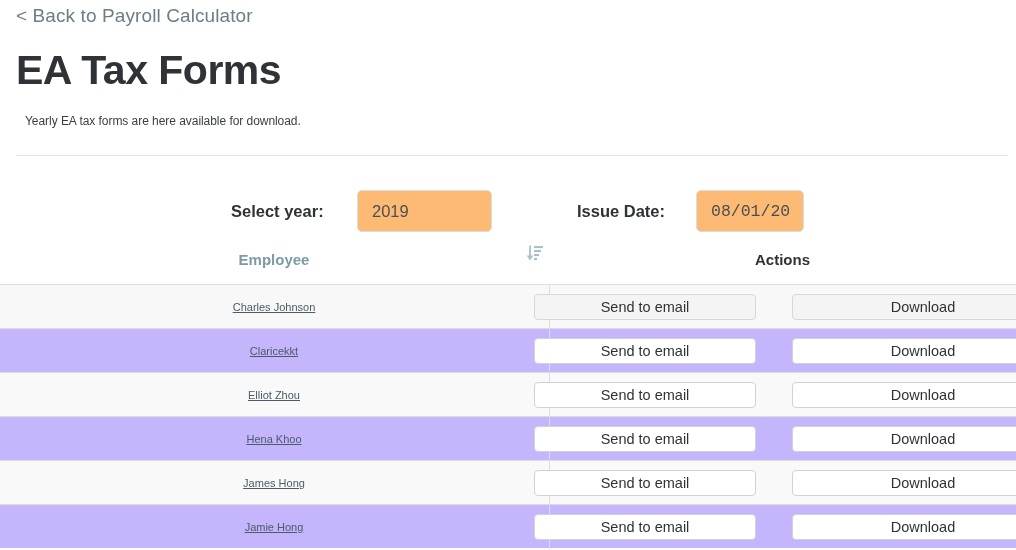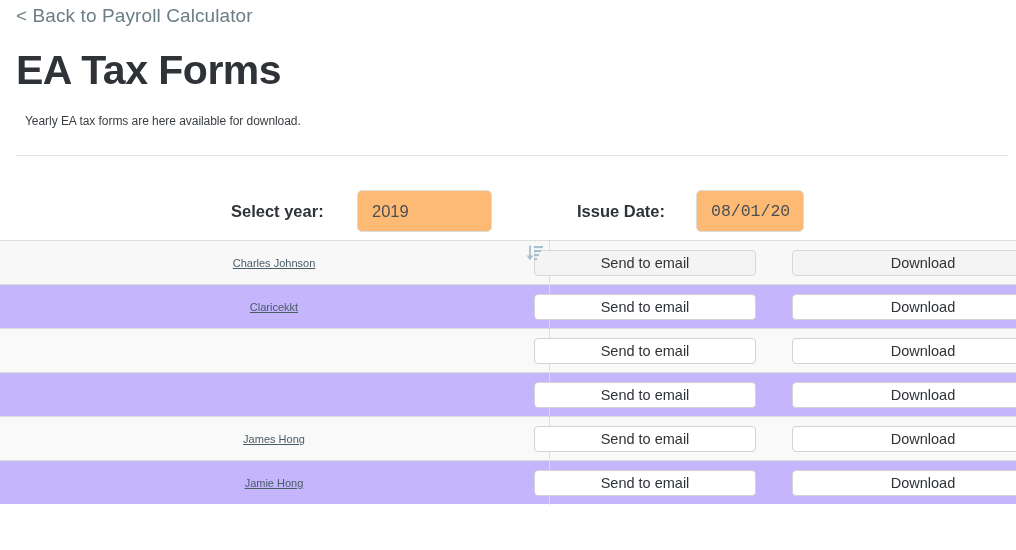--- a/index.html
+++ b/index.html
@@ -202,44 +202,54 @@
   <div class="controls">
     <span class="ctl-label year">Select year:</span>
     <input class="ctl-input year" type="text" value="2019" style="">
 
     <span class="ctl-label issue">Issue Date:</span>
     <input class="ctl-input issue" type="text" value="08/01/2020" style="">
   </div>
 
   <div class="table">
 
+    <div class="thead">
+      <div class="th-employee">Employee</div>
+      <div class="th-actions">Actions</div>
+    </div>
 
     <div id="rows-container">
         <div class="row alt first">
           <div class="emp-cell">
             <a class="emp-link" href="#">Charles Johnson</a>
           </div>
           <div class="row-divider"></div>
           <button class="btn email">Send to email</button>
           <button class="btn download">Download</button>
         </div>
         <div class="row">
           <div class="emp-cell">
             <a class="emp-link" href="#">Claricekkt</a>
           </div>
           <div class="row-divider"></div>
           <button class="btn email">Send to email</button>
           <button class="btn download">Download</button>
         </div>
         <div class="row alt">
+          <div class="emp-cell">
+            <a class="emp-link" href="#">Elliot Zhou</a>
+          </div>
           <div class="row-divider"></div>
           <button class="btn email">Send to email</button>
           <button class="btn download">Download</button>
         </div>
         <div class="row">
+          <div class="emp-cell">
+            <a class="emp-link" href="#">Hena Khoo</a>
+          </div>
           <div class="row-divider"></div>
           <button class="btn email">Send to email</button>
           <button class="btn download">Download</button>
         </div>
         <div class="row alt">
           <div class="emp-cell">
             <a class="emp-link" href="#">James Hong</a>
           </div>
           <div class="row-divider"></div>
           <button class="btn email">Send to email</button>

